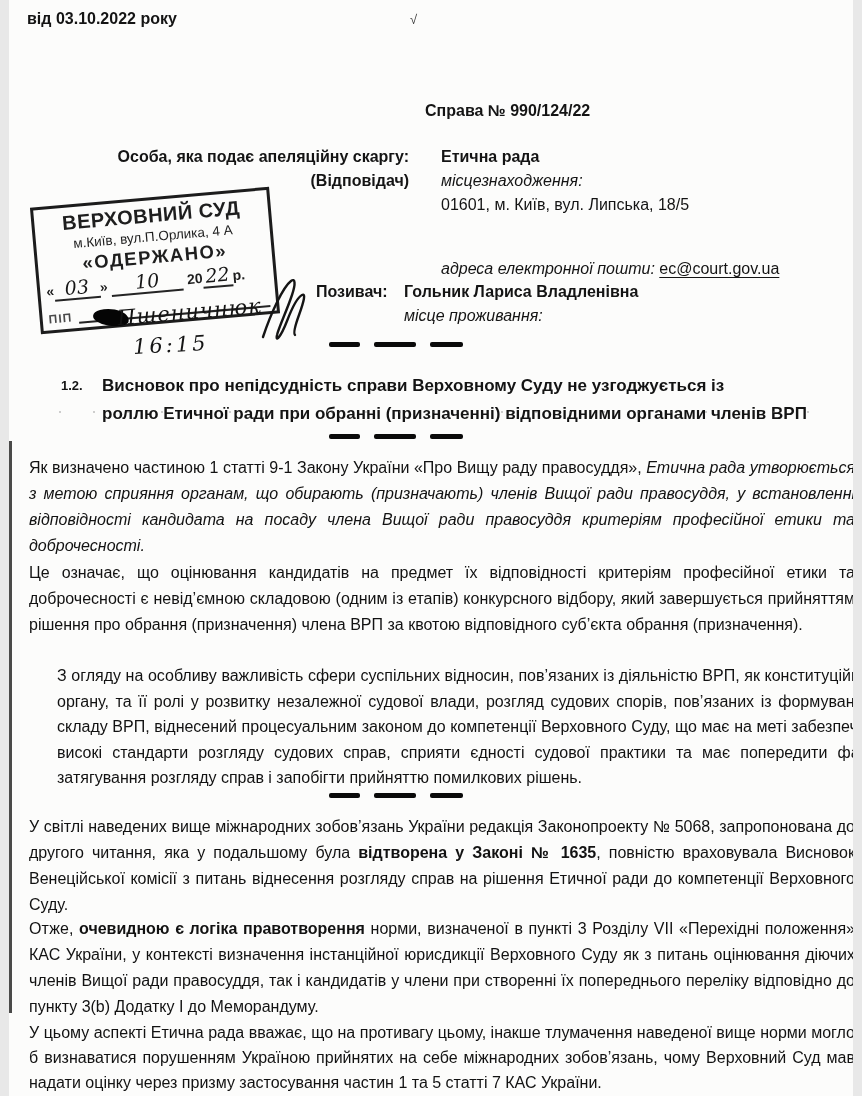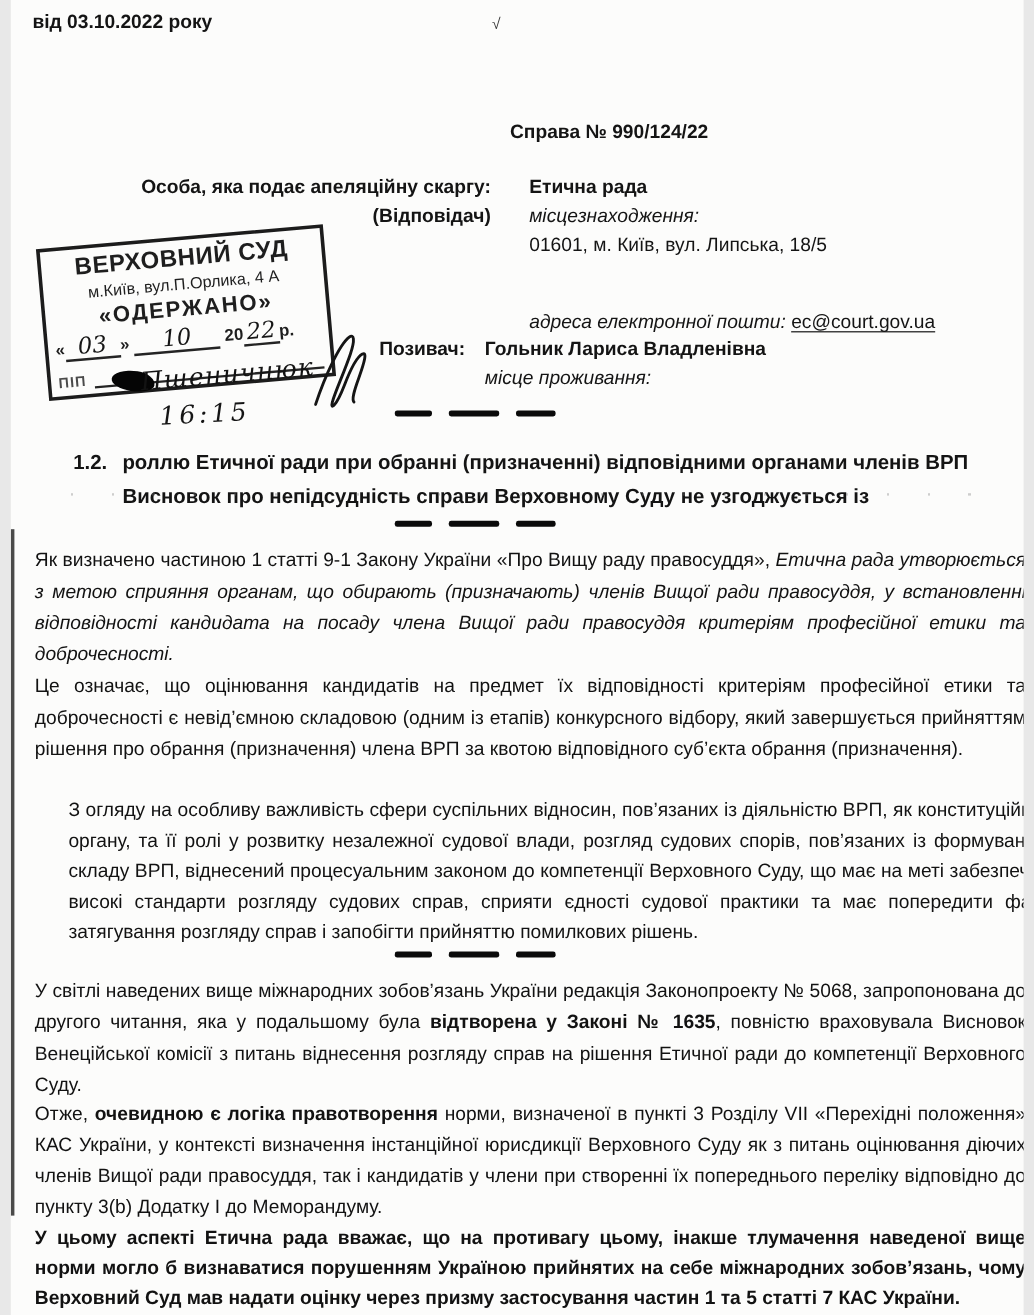--- a/index.html
+++ b/index.html
@@ -49,32 +49,32 @@
     left:84px; top:309px; width:36px; height:17px; background:#050505;
     border-radius:60% 45% 55% 50% / 55% 60% 45% 50%; transform:rotate(8deg);
   }
   .flourish{left:240px; top:275px;}
   .received-time{
     left:124px; top:333px; font-family:"DejaVu Serif", serif; font-style:italic;
     font-size:21px; letter-spacing:3px; color:#151515; transform:rotate(-3deg);
   }
 
   
-  .heading-num{left:52px; top:372px; font-size:17px; font-weight:bold; line-height:28px;}
+  .heading-num{left:52px; top:372px; font-size:13px; font-weight:bold; line-height:28px;}
   .heading-text{left:93px; top:372px; width:745px; font-size:17px; font-weight:bold; line-height:28px;}
 
   
   .sep{left:320px; display:flex; gap:14px; align-items:center;}
   .sep i{display:block; height:5px; background:#0a0a0a; border-radius:2px;}
   .sep .d1{width:31px;} .sep .d2{width:42px;} .sep .d3{width:33px;}
 
   
   .para{left:20px; width:826px; font-size:16px; line-height:26px; text-align:justify; color:#121212;}
   .p3{line-height:25.5px;margin-left:28px;}
-  .p6{line-height:25px;font-weight:bold;}
+  .p6{line-height:25px;}
 
   
   .edge-bar{left:0; top:441px; width:3px; height:572px; background:#1d1d1d; opacity:.8;}
   .noise-row{left:50px; top:411px; width:780px; height:2px; opacity:.35;
     background:repeating-linear-gradient(90deg,#777 0 2px,transparent 2px 34px);}
 </style>
 </head>
 <body>
 
 <div class="page">
@@ -118,22 +118,22 @@
   <div class="abs received-time">16:15</div>
 
   <div class="abs sep" style="top:342px">
       <i class="d1"></i>
       <i class="d2"></i>
       <i class="d3"></i>
     </div>
 
   <div class="abs heading-num">1.2.</div>
   <div class="abs heading-text">
+    <div>Висновок про непідсудність справи Верховному Суду не узгоджується із</div>
     <div>роллю Етичної ради при обранні (призначенні) відповідними органами членів ВРП</div>
-    <div>Висновок про непідсудність справи Верховному Суду не узгоджується із</div>
   </div>
 
   <div class="abs sep" style="top:434px">
       <i class="d1"></i>
       <i class="d2"></i>
       <i class="d3"></i>
     </div>
 
   <div class="abs para" style="top:455px"><span>Як визначено частиною 1 статті 9-1 Закону України «Про Вищу раду правосуддя», </span><span class="it">Етична рада утворюється з метою сприяння органам, що обирають (призначають) членів Вищої ради правосуддя, у встановленні відповідності кандидата на посаду члена Вищої ради правосуддя критеріям професійної етики та доброчесності.</span></div>
 

